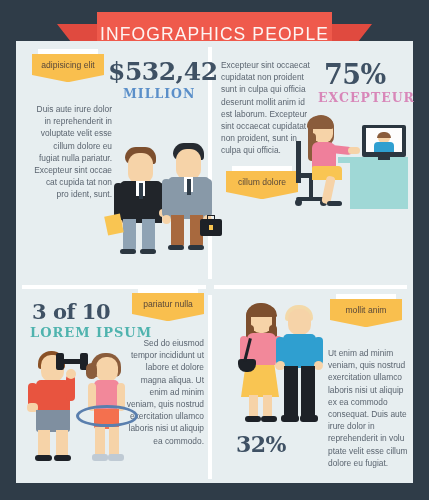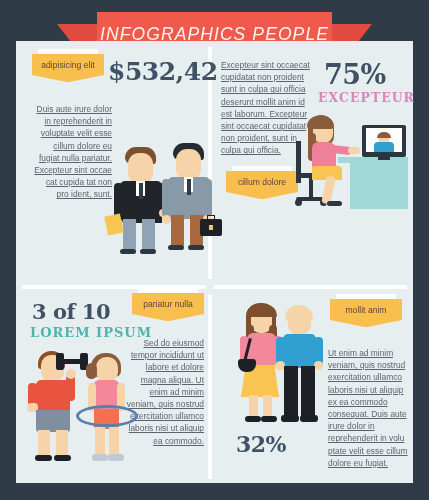--- a/index.html
+++ b/index.html
@@ -5,21 +5,21 @@
   * { box-sizing: border-box; margin: 0; padding: 0; }
   html, body {
     width: 429px; height: 500px;
     overflow: hidden;
     background: #2f3c48;
     font-family: "Liberation Sans", sans-serif;
   }
   #root { position: relative; width: 429px; height: 500px; background: #2f3c48; }
 
   
-  .ribbon-wrap { position: absolute; left: 57px; top: 12px; width: 315px; height: 52px; font-style: italic; }
+  .ribbon-wrap { position: absolute; left: 57px; top: 12px; width: 315px; height: 52px; }
   .ribbon-tail { position: absolute; top: 12px; width: 60px; height: 40px; background: #e04a3f; }
   .ribbon-tail.left  { left: 0;
     clip-path: polygon(0 0, 100% 0, 100% 100%, 0 100%, 26% 50%); }
   .ribbon-tail.right { right: 0;
     clip-path: polygon(0 0, 100% 0, 74% 50%, 100% 100%, 0 100%); }
   .ribbon-fold { position: absolute; top: 40px; width: 38px; height: 17px; background: #b83128; }
   .ribbon-fold.left  { left: 44px;  clip-path: polygon(0 0, 100% 0, 100% 100%, 45% 100%); }
   .ribbon-fold.right { right: 44px; clip-path: polygon(0 0, 100% 0, 55% 100%, 0 100%); }
   .ribbon-main {
     position: absolute; left: 40px; top: 0; width: 235px; height: 44px;
@@ -45,21 +45,21 @@
   .tag { position: absolute; }
   .tag .tab { position: absolute; left: 6px; top: -5px; width: 60px; height: 7px; background: #fff; }
   .tag .body {
     position: relative; background: #f9bf4e; color: #59483a;
     font-size: 8.6px; line-height: 1.32; text-align: center;
     padding: 6px 6px 11px 6px; width: 72px;
     clip-path: polygon(0 0, 100% 0, 100% 74%, 50% 100%, 0 74%);
   }
 
   
-  .body-text { position: absolute; color: #5b6570; font-size: 8.4px; line-height: 1.45; text-decoration: underline; }
+  .body-text { position: absolute; color: #5b6570; font-size: 8.4px; line-height: 1.45; }
   .big-num { position: absolute; color: #3f5164; font-family: "DejaVu Serif", serif;
              font-weight: bold; letter-spacing: -0.5px; }
   .sub-label { position: absolute; font-family: "DejaVu Serif", serif; font-weight: bold;
                letter-spacing: 1px; }
 
   
   .ill { position: absolute; }
 
   
   .bm { position: absolute; width: 62px; height: 112px; }
@@ -107,20 +107,21 @@
     <div class="hdiv" style="left:198px;top:244px;width:193px;height:4px;"></div>
 
     <div class="quad q-tl">
 
       <div class="tag" style="left:16px;top:13px;">
         <div class="tab"></div>
         <div class="body">adipisicing elit</div>
       </div>
 
       <div class="big-num" style="left:92px;top:16px;font-size:25px;text-align:center;">$532,42</div>
+      <div class="sub-label" style="left:107px;top:45px;font-size:12.5px;color:#5b8fc9;">MILLION</div>
 
       <div class="body-text" style="left:16px;top:62px;width:80px;text-align:right;">Duis aute irure dolor in reprehenderit in voluptate velit esse cillum dolore eu fugiat nulla pariatur. Excepteur sint occae cat cupida tat non pro ident, sunt.</div>
 
       <div class="ill" style="left:96px;top:80px;width:96px;height:160px;">
 
         <div class="bm" style="left:0;top:22px;">
           <div class="hair" style="background:#7d4f2e;"></div>
           <div class="head"></div>
           <div class="torso" style="background:#21252a;"></div>
           <div class="shirt"></div>

